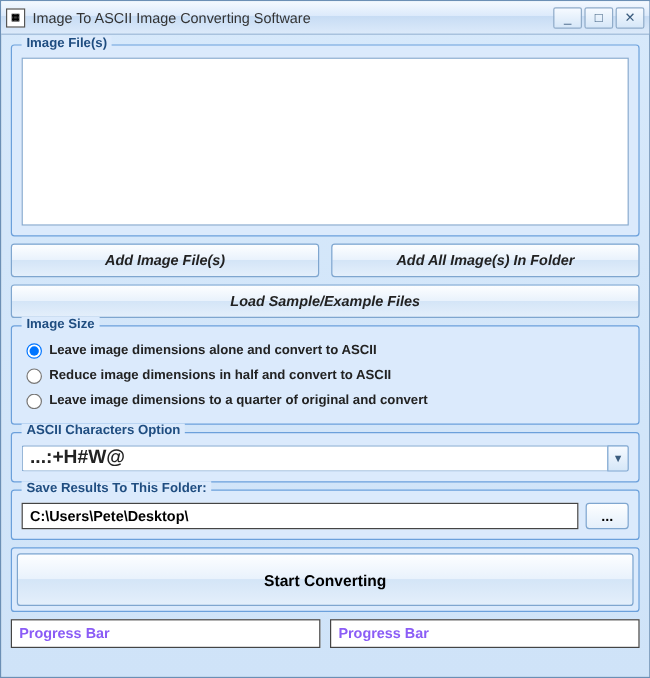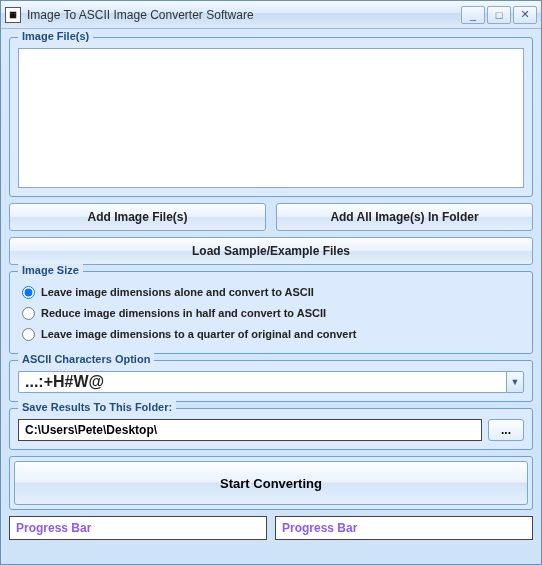--- a/index.html
+++ b/index.html
@@ -73,20 +73,21 @@
     background: #fff;
     border: 1px solid #85a9cf;
     height: 140px;
     width: 100%;
     overflow: auto;
   }
   .btn-row {
     display: flex;
     gap: 10px;
     margin-bottom: 6px;
+    font-style: italic;
   }
   .btn {
     flex: 1;
     height: 28px;
     background: linear-gradient(to bottom, #fdfeff 0%, #e9f2fc 48%, #d4e5f7 50%, #e4effb 100%);
     border: 1px solid #7fa6cf;
     border-radius: 3px;
     font-size: 12px;
     font-weight: bold;
     color: #222;
@@ -194,21 +195,21 @@
     font-weight: bold;
     color: #8b5cf6;
   }
 </style>
 </head>
 <body>
 
 <div class="window">
   <div class="titlebar">
     <div class="app-icon">▦</div>
-    <div class="title">Image To ASCII Image Converter Software</div>
+    <div class="title">Image To ASCII Image Converting Software</div>
     <div class="win-controls">
       <div class="win-btn">_</div>
       <div class="win-btn">□</div>
       <div class="win-btn">✕</div>
     </div>
   </div>
 
   <div class="content">
 
     <div class="groupbox">

